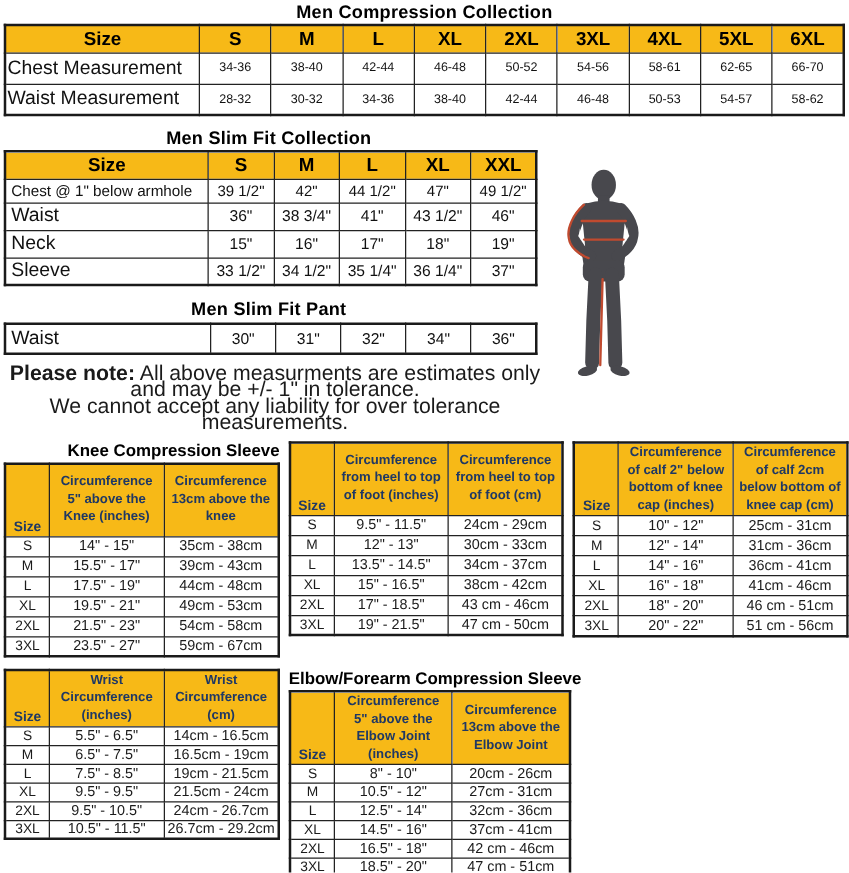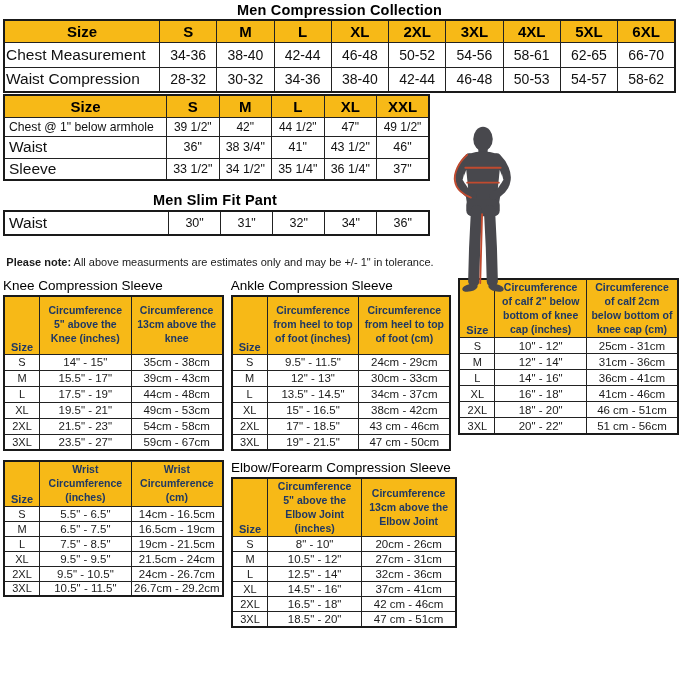--- a/index.html
+++ b/index.html
@@ -16,21 +16,21 @@
   th,td{border:1px solid #222;text-align:center;padding:0 2px;overflow:hidden;white-space:nowrap}
   .big{border:2px solid #1a1a1a}
   .gold th{background:#F7B917;color:#000;font-weight:bold;font-size:15px}
 
   
   .sec1{padding-top:2px}
   .t1{width:673px;margin:1px 0 0 3px}
   .t1 .sizehead{width:150px}
   .t1 thead tr{height:22px}
   .t1 tbody tr{height:25px}
-  .t1 tbody td{font-size:14px}
+  .t1 tbody td{font-size:10px}
   .t1 tbody td.rowlabel{text-align:left;font-size:15.5px;padding-left:1px}
 
   
   .midwrap{position:relative}
   .midwrap .title{width:430px}
   .t2{width:427px;margin:1px 0 0 3px}
   .t2 .sizehead{width:157px}
   .t2 thead tr{height:22px}
   .t2 tbody tr{height:22px}
   .t2 tbody td{font-size:12.5px}
@@ -38,32 +38,32 @@
   .t2 tbody tr.small{height:19px}
   .t2 tbody tr.small td{font-size:12px}
   .t2 tbody tr.small td.rowlabel{font-size:12.2px}
   .title2{margin-top:10px}
   .title3{margin-top:11px}
   .t3{width:427px;margin:2px 0 0 3px}
   .t3 tbody tr{height:24px}
   .t3 tbody td{font-size:12.5px}
   .t3 tbody td.rowlabel{text-align:left;font-size:15.5px;padding-left:4px;width:157px}
 
-  .note{width:440px;margin-top:20px;text-align:center;font-size:11px;line-height:13px;color:#1a1a1a}
+  .note{width:440px;margin-top:8px;text-align:center;font-size:17px;line-height:13px;color:#1a1a1a}
   .note b{font-weight:bold}
 
   
   .figure{position:absolute;left:441px;top:31px;width:84px;height:186px}
   .figure svg{width:100%;height:100%}
 
   
   .smallrow{display:flex;gap:7px;padding-left:3px}
   .row1{margin-top:9px}
   .row2{margin-top:9px}
-  .stable .stitle{font-weight:normal;font-size:13.5px;text-align:left;color:#000;margin-bottom:2px;white-space:nowrap}
+  .stable .stitle{font-weight:bold;font-size:13.5px;text-align:right;color:#000;margin-bottom:2px;white-space:nowrap}
   .st{border:2px solid #1a1a1a;width:100%}
   .st th{background:#F7B917;color:#1F3864;font-weight:600}
   .st .ssize{width:30px;vertical-align:bottom;font-size:11px;font-weight:bold;padding-bottom:1px}
   .st .shead{font-size:10.5px;line-height:1.32;white-space:normal;padding:1px 4px}
   .st tbody td{font-size:11.5px;color:#1b1b1b}
   .st tbody td.sizecol{font-size:11px}
   .row1 .stable{width:221px}
   .row1 .st thead tr{height:58px}
   .row1 .st tbody tr{height:16px}
   .row2 .stable{width:221px}
@@ -100,37 +100,38 @@
             <td>38-40</td>
             <td>42-44</td>
             <td>46-48</td>
             <td>50-52</td>
             <td>54-56</td>
             <td>58-61</td>
             <td>62-65</td>
             <td>66-70</td>
           </tr>
           <tr>
-            <td class="rowlabel">Waist Compression</td>
+            <td class="rowlabel">Waist Measurement</td>
             <td>28-32</td>
             <td>30-32</td>
             <td>34-36</td>
             <td>38-40</td>
             <td>42-44</td>
             <td>46-48</td>
             <td>50-53</td>
             <td>54-57</td>
             <td>58-62</td>
           </tr>
         </tbody>
     </table>
   </div>
 
   <div class="midwrap">
 
+    <div class="title title2">Men Slim Fit Collection</div>
     <table class="t2 big">
       <thead>
         <tr class="gold">
           <th class="sizehead">Size</th>
         <th>S</th>
             <th>M</th>
             <th>L</th>
             <th>XL</th>
             <th>XXL</th>
           </tr>
@@ -146,20 +147,28 @@
           </tr>
           <tr>
             <td class="rowlabel">Waist</td>
             <td>36"</td>
             <td>38 3/4"</td>
             <td>41"</td>
             <td>43 1/2"</td>
             <td>46"</td>
           </tr>
           <tr>
+            <td class="rowlabel">Neck</td>
+            <td>15"</td>
+            <td>16"</td>
+            <td>17"</td>
+            <td>18"</td>
+            <td>19"</td>
+          </tr>
+          <tr>
             <td class="rowlabel">Sleeve</td>
             <td>33 1/2"</td>
             <td>34 1/2"</td>
             <td>35 1/4"</td>
             <td>36 1/4"</td>
             <td>37"</td>
           </tr>
         </tbody>
     </table>
 
@@ -172,20 +181,21 @@
             <td>31"</td>
             <td>32"</td>
             <td>34"</td>
             <td>36"</td>
           </tr>
         </tbody>
     </table>
 
     <div class="note">
       <div><b>Please note:</b><span> All above measurments are estimates only and may be +/- 1" in tolerance.</span></div>
+      <div>We cannot accept any liability for over tolerance measurements.</div>
     </div>
 
     <div class="figure">
       <svg viewBox="0 0 90 200">
         <g fill="#48484d" stroke="none">
           <ellipse cx="45" cy="15" rx="10.5" ry="13"></ellipse>
           <rect x="40" y="24" width="10" height="10"></rect>
           <path d="M30,31 Q45,26 60,31 C64,33 66,38 66,44 L64,72 Q63,80 62,86 L28,86 Q27,80 26,72 L24,44 C24,38 26,33 30,31 Z"></path>
           <rect x="27" y="80" width="36" height="18" rx="6"></rect>
         </g>
@@ -254,21 +264,20 @@
             </tr>
             <tr>
               <td class="sizecol">3XL</td>
               <td>23.5" - 27"</td>
               <td>59cm - 67cm</td>
             </tr>
           </tbody>
       </table>
     </div>
     <div class="stable">
-      <div class="stitle">Ankle Compression Sleeve</div>
       <table class="st">
         <thead>
           <tr>
             <th class="ssize">Size</th>
             <th class="shead">Circumference from heel to top of foot (inches)</th>
             <th class="shead">Circumference from heel to top of foot (cm)</th>
           </tr>
         </thead>
         <tbody>
             <tr>

